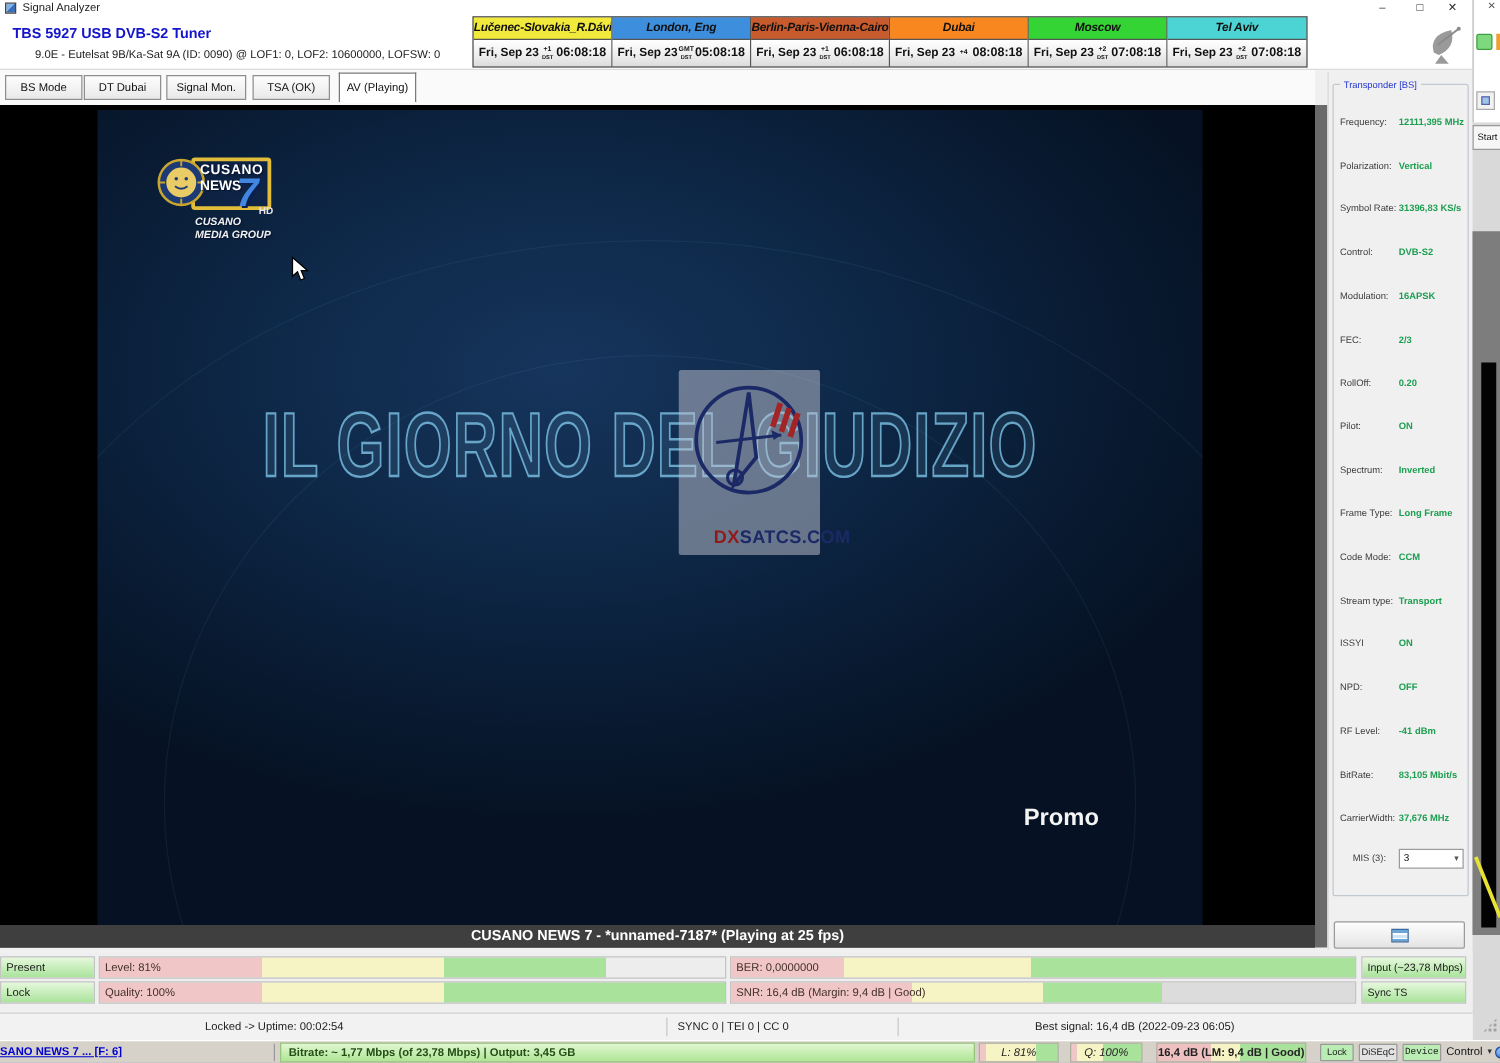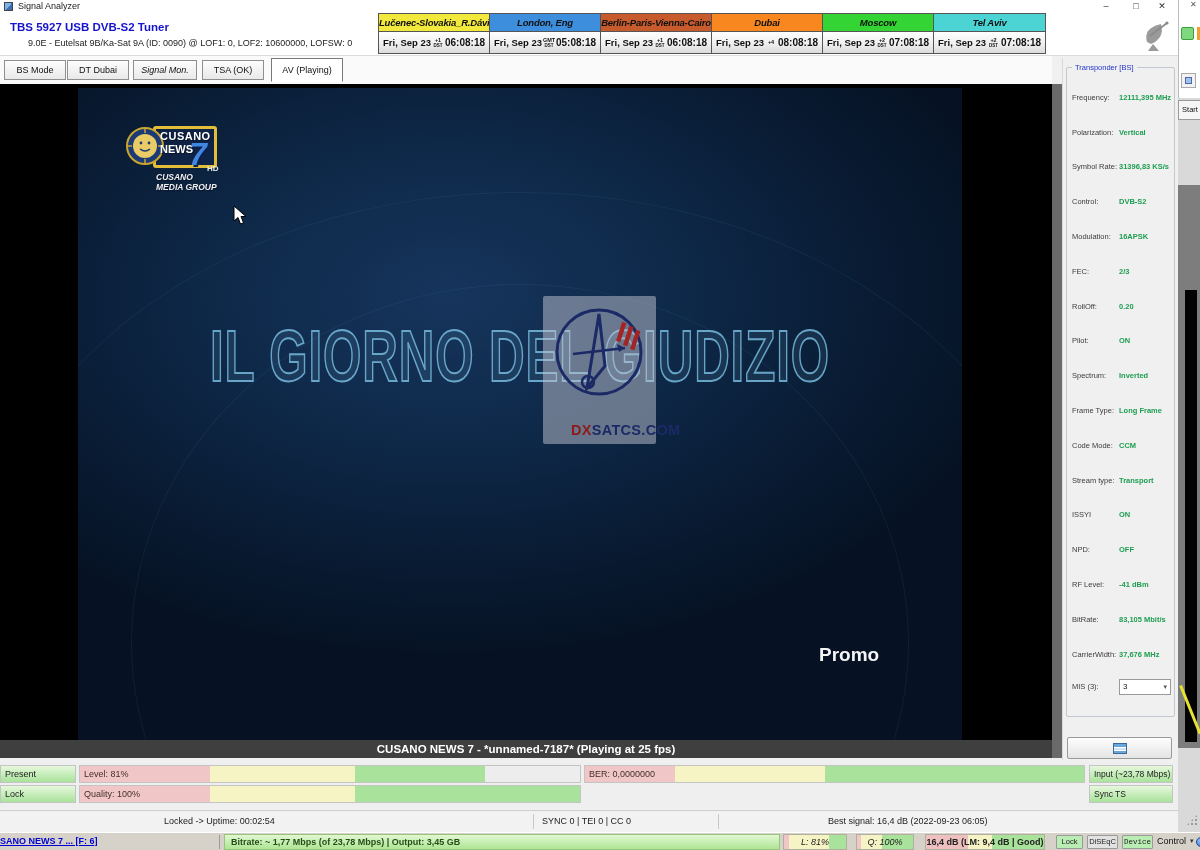--- a/index.html
+++ b/index.html
@@ -100,21 +100,21 @@
   .right-panel { position:absolute; left:1062px; top:58px; width:116px; height:702px; background:#f0f0f0;
     border-left:1px solid #d8d8d8; }
   .groupbox { position:absolute; left:3px; top:9px; width:109px; height:650px;
     border:1px solid #c2c8d0; border-radius:2px; }
   .groupbox-label { position:absolute; left:5px; top:-5px; background:#f0f0f0; padding:0 3px;
     font-size:7.5px; color:#2334cc; }
   .tp-rows { position:absolute; left:5px; top:12px; right:2px; }
   .tp-row { height:34.8px; display:flex; align-items:center; }
   .tp-label { width:47px; flex-shrink:0; font-size:7.5px; color:#3c3c3c; }
   .tp-value { font-size:7.5px; font-weight:bold; color:#1d9e50; white-space:nowrap; }
-  .mis-row { margin-top:5px; height:20px; display:flex; align-items:center; }
+  .mis-row { margin-top:5px; height:20px; display:flex; align-items:center;text-align:center; }
   .mis-select { width:52px; height:16px; background:#fff; border:1px solid #9a9a9a; font-size:8px;
     color:#111; display:flex; align-items:center; justify-content:space-between; padding:0 3px; cursor:default; }
   .mis-arrow { font-size:7px; color:#555; }
   .panel-button { position:absolute; left:4px; top:679px; width:105px; height:22px;
     background:linear-gradient(180deg,#fdfdfd,#e4e4e4); border:1px solid #9a9a9a; border-radius:2px;
     display:flex; align-items:center; justify-content:center; cursor:default; }
   .stack-icon { width:14px; height:11px; border:1px solid #3a6a9a; background:
     linear-gradient(180deg,#6aa7d8 0 30%,#ffffff 30% 45%,#cfe4f4 45% 70%,#ffffff 70% 82%,#6aa7d8 82% 100%); }
 
   
@@ -281,23 +281,23 @@
   <line x1="9" y1="16" x2="26" y2="3" stroke="#8a8a8a" stroke-width="1.6"></line>
   <circle cx="26" cy="3" r="1.6" fill="#8a8a8a"></circle>
   <path d="M12 24 L18 31 L7 31 Z" fill="#9a9a9a"></path>
 </svg>
 
 <div class="main-bg"></div>
 
 <div class="tabbar">
   <div class="tab" style="left:4px;width:62px;">BS Mode</div>
   <div class="tab" style="left:67px;width:62px;">DT Dubai</div>
-  <div class="tab" style="left:133px;width:64px;font-style:italic;">Signal Mon.</div>
+  <div class="tab" style="left:133px;width:64px;">Signal Mon.</div>
   <div class="tab" style="left:202px;width:62px;">TSA (OK)</div>
-  <div class="tab active" style="left:271px;width:72px;">AV (Playing)</div>
+  <div class="tab active" style="left:271px;width:62px;">AV (Playing)</div>
 </div>
 
 <div class="player">
   <div class="video">
     <div class="grid-e1"></div>
     <div class="grid-e2"></div>
 
     <div class="onscreen-title">IL GIORNO DEL GIUDIZIO</div>
 
     <div class="logo">
@@ -455,20 +455,21 @@
   </div>
 </div>
 
 <div class="signalbars">
   <div class="sbar green row1 sb-present">Present</div>
   <div class="sbar row1 sb-level">Level: 81%</div>
   <div class="sbar row1 sb-ber">BER: 0,0000000</div>
   <div class="sbar green row1 sb-input">Input (~23,78 Mbps)</div>
   <div class="sbar green row2 sb-lock">Lock</div>
   <div class="sbar row2 sb-quality">Quality: 100%</div>
+  <div class="sbar row2 sb-snr">SNR: 16,4 dB (Margin: 9,4 dB | Good)</div>
   <div class="sbar green row2 sb-sync">Sync TS</div>
 </div>
 
 <div class="statusbar">
   <div class="st-1">Locked -&gt; Uptime: 00:02:54</div>
   <div class="st-div st-d1"></div>
   <div class="st-2">SYNC 0 | TEI 0 | CC 0</div>
   <div class="st-div st-d2"></div>
   <div class="st-3">Best signal: 16,4 dB (2022-09-23 06:05)</div>
 </div>

